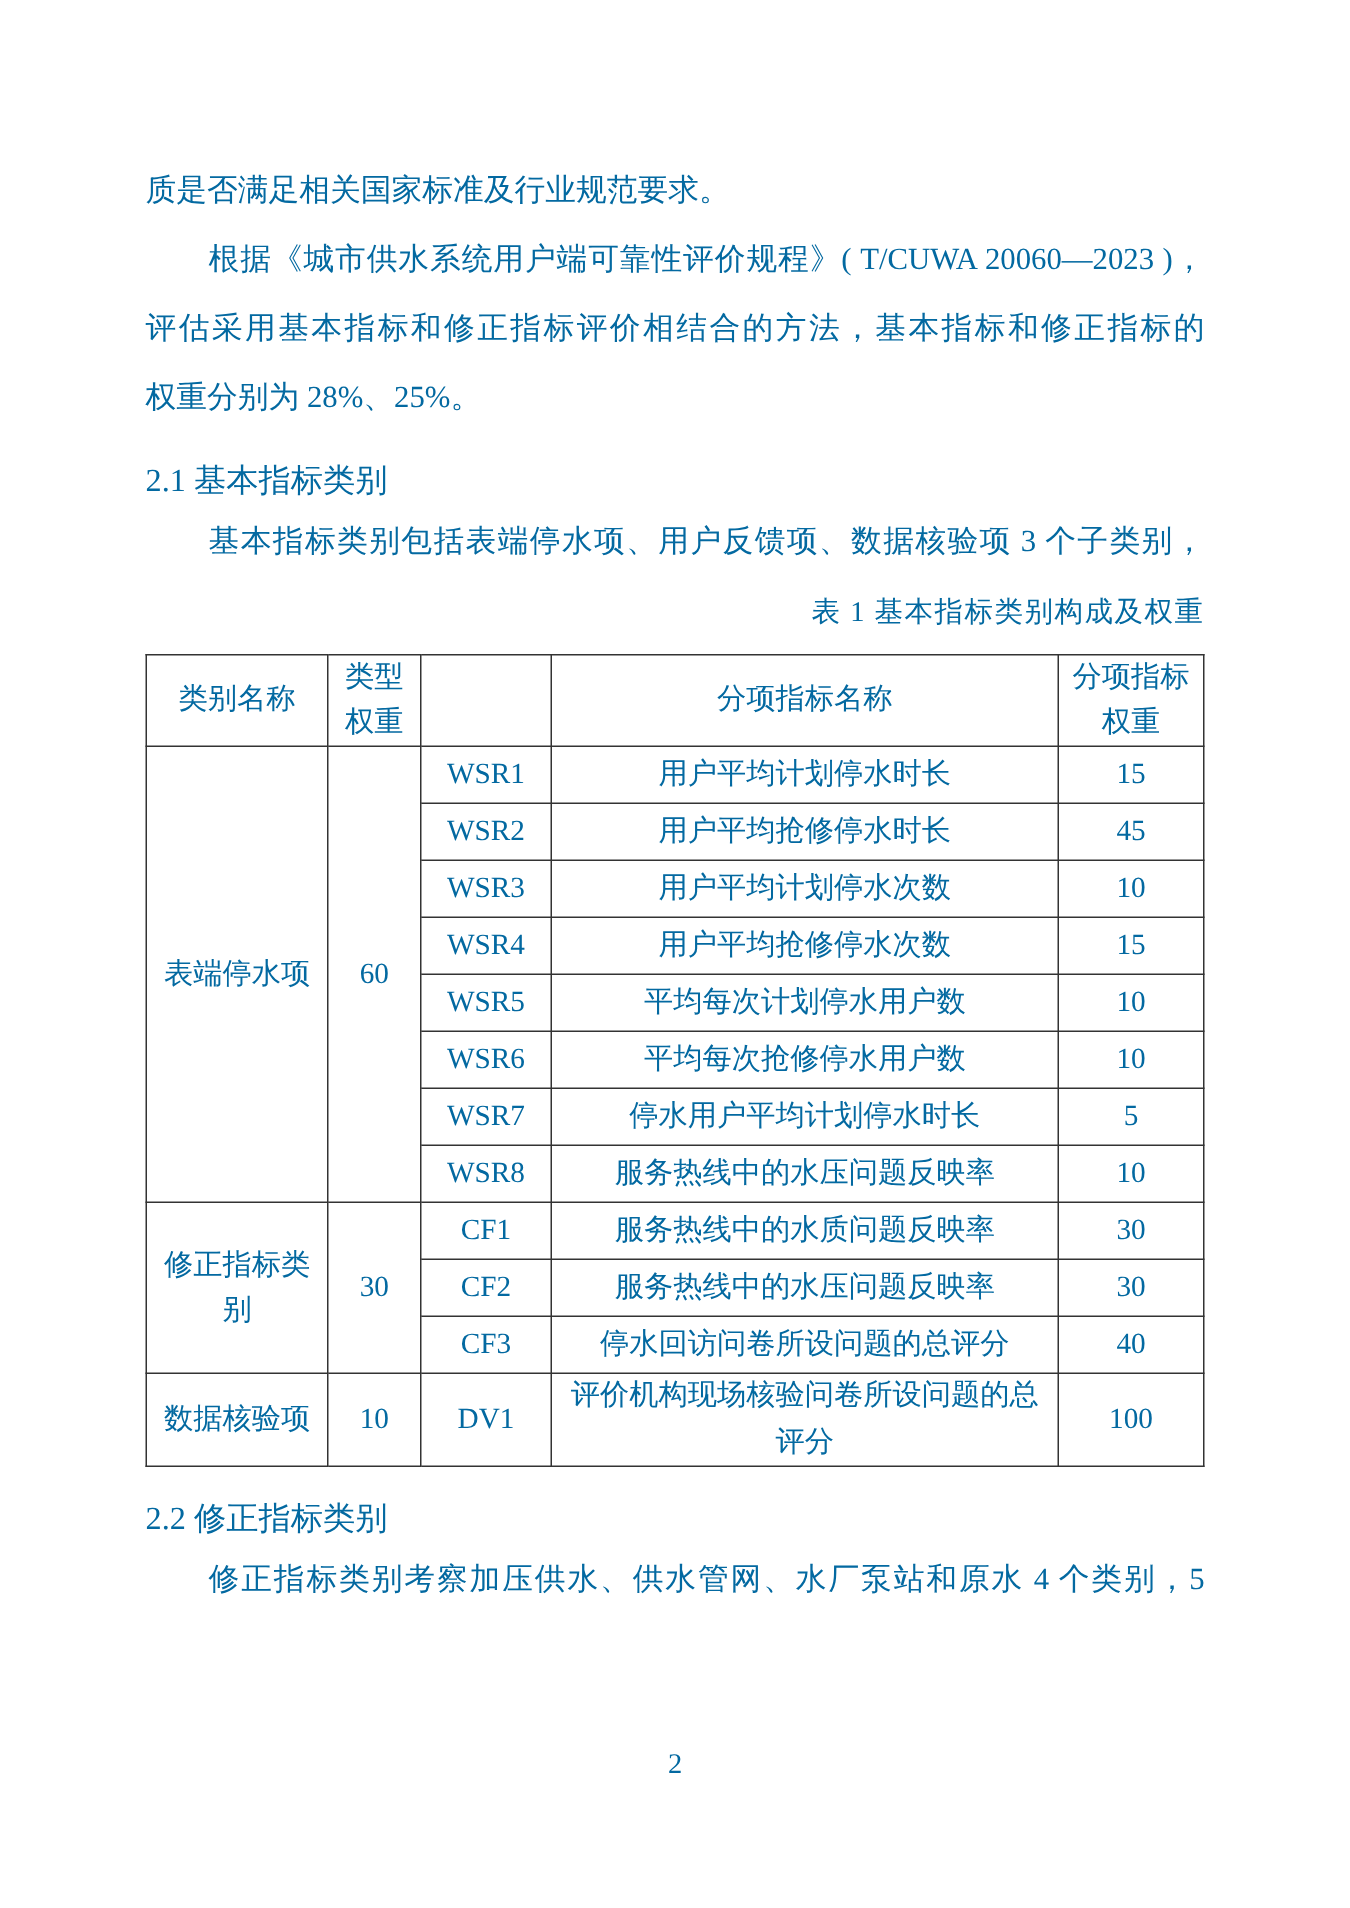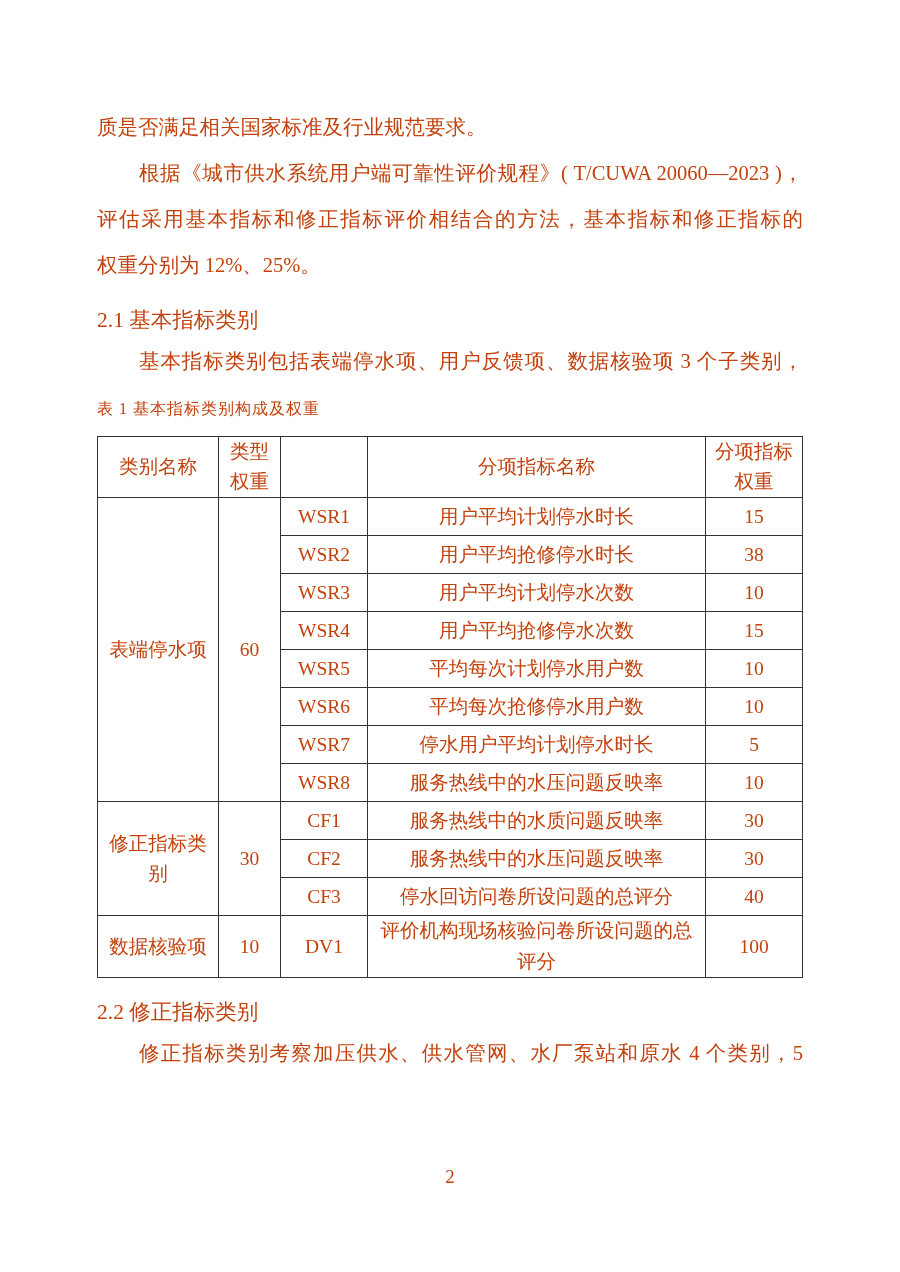--- a/index.html
+++ b/index.html
@@ -4,21 +4,21 @@
 <style>
   html, body { margin: 0; padding: 0; }
   body { background: #ffffff; }
 
   .page {
     position: relative;
     width: 900px;
     height: 1272px;
     background: #ffffff;
     font-family: "Liberation Serif", "DejaVu Serif", serif;
-    color: #c2410c;
+    color: #0369a1;
     overflow: hidden;
   }
 
   .content {
     padding: 104px 97px 0 97px;
   }
 
   .line {
     font-size: 20.5px;
     line-height: 46px;
@@ -36,24 +36,24 @@
     line-height: 36px;
     margin: 14px 0 0 0;
   }
   .sec-heading-2 {
     margin-top: 16px;
   }
 
   .para-21 { margin: 0; }
 
   .table-caption {
-    font-size: 16px;
+    font-size: 19px;
     line-height: 34px;
     margin-top: 8px;
-    text-align: left;
+    text-align: right;
     letter-spacing: 1px;
   }
 
   table.indicators {
     border-collapse: collapse;
     table-layout: fixed;
     width: 705px;
     margin-top: 10px;
   }
   table.indicators td {
@@ -82,21 +82,21 @@
 </head>
 <body>
 
 <div class="page">
   <div class="content">
 
     <div class="para-top">
       <div class="line">质是否满足相关国家标准及行业规范要求。</div>
       <div class="line just indent">根据《城市供水系统用户端可靠性评价规程》( T/CUWA 20060—2023 )，</div>
       <div class="line just">评估采用基本指标和修正指标评价相结合的方法，基本指标和修正指标的</div>
-      <div class="line">权重分别为 12%、25%。</div>
+      <div class="line">权重分别为 28%、25%。</div>
     </div>
 
     <div class="sec-heading">2.1 基本指标类别</div>
 
     <div class="para-21">
       <div class="line just indent">基本指标类别包括表端停水项、用户反馈项、数据核验项 3 个子类别，</div>
     </div>
 
     <div class="table-caption">表 1 基本指标类别构成及权重</div>
 
@@ -122,21 +122,21 @@
         <tr class="r">
           <td rowspan="8">表端停水项</td>
           <td rowspan="8">60</td>
           <td>WSR1</td>
           <td>用户平均计划停水时长</td>
           <td>15</td>
         </tr>
         <tr class="r">
           <td>WSR2</td>
           <td>用户平均抢修停水时长</td>
-          <td>38</td>
+          <td>45</td>
         </tr>
         <tr class="r">
           <td>WSR3</td>
           <td>用户平均计划停水次数</td>
           <td>10</td>
         </tr>
         <tr class="r">
           <td>WSR4</td>
           <td>用户平均抢修停水次数</td>
           <td>15</td>

